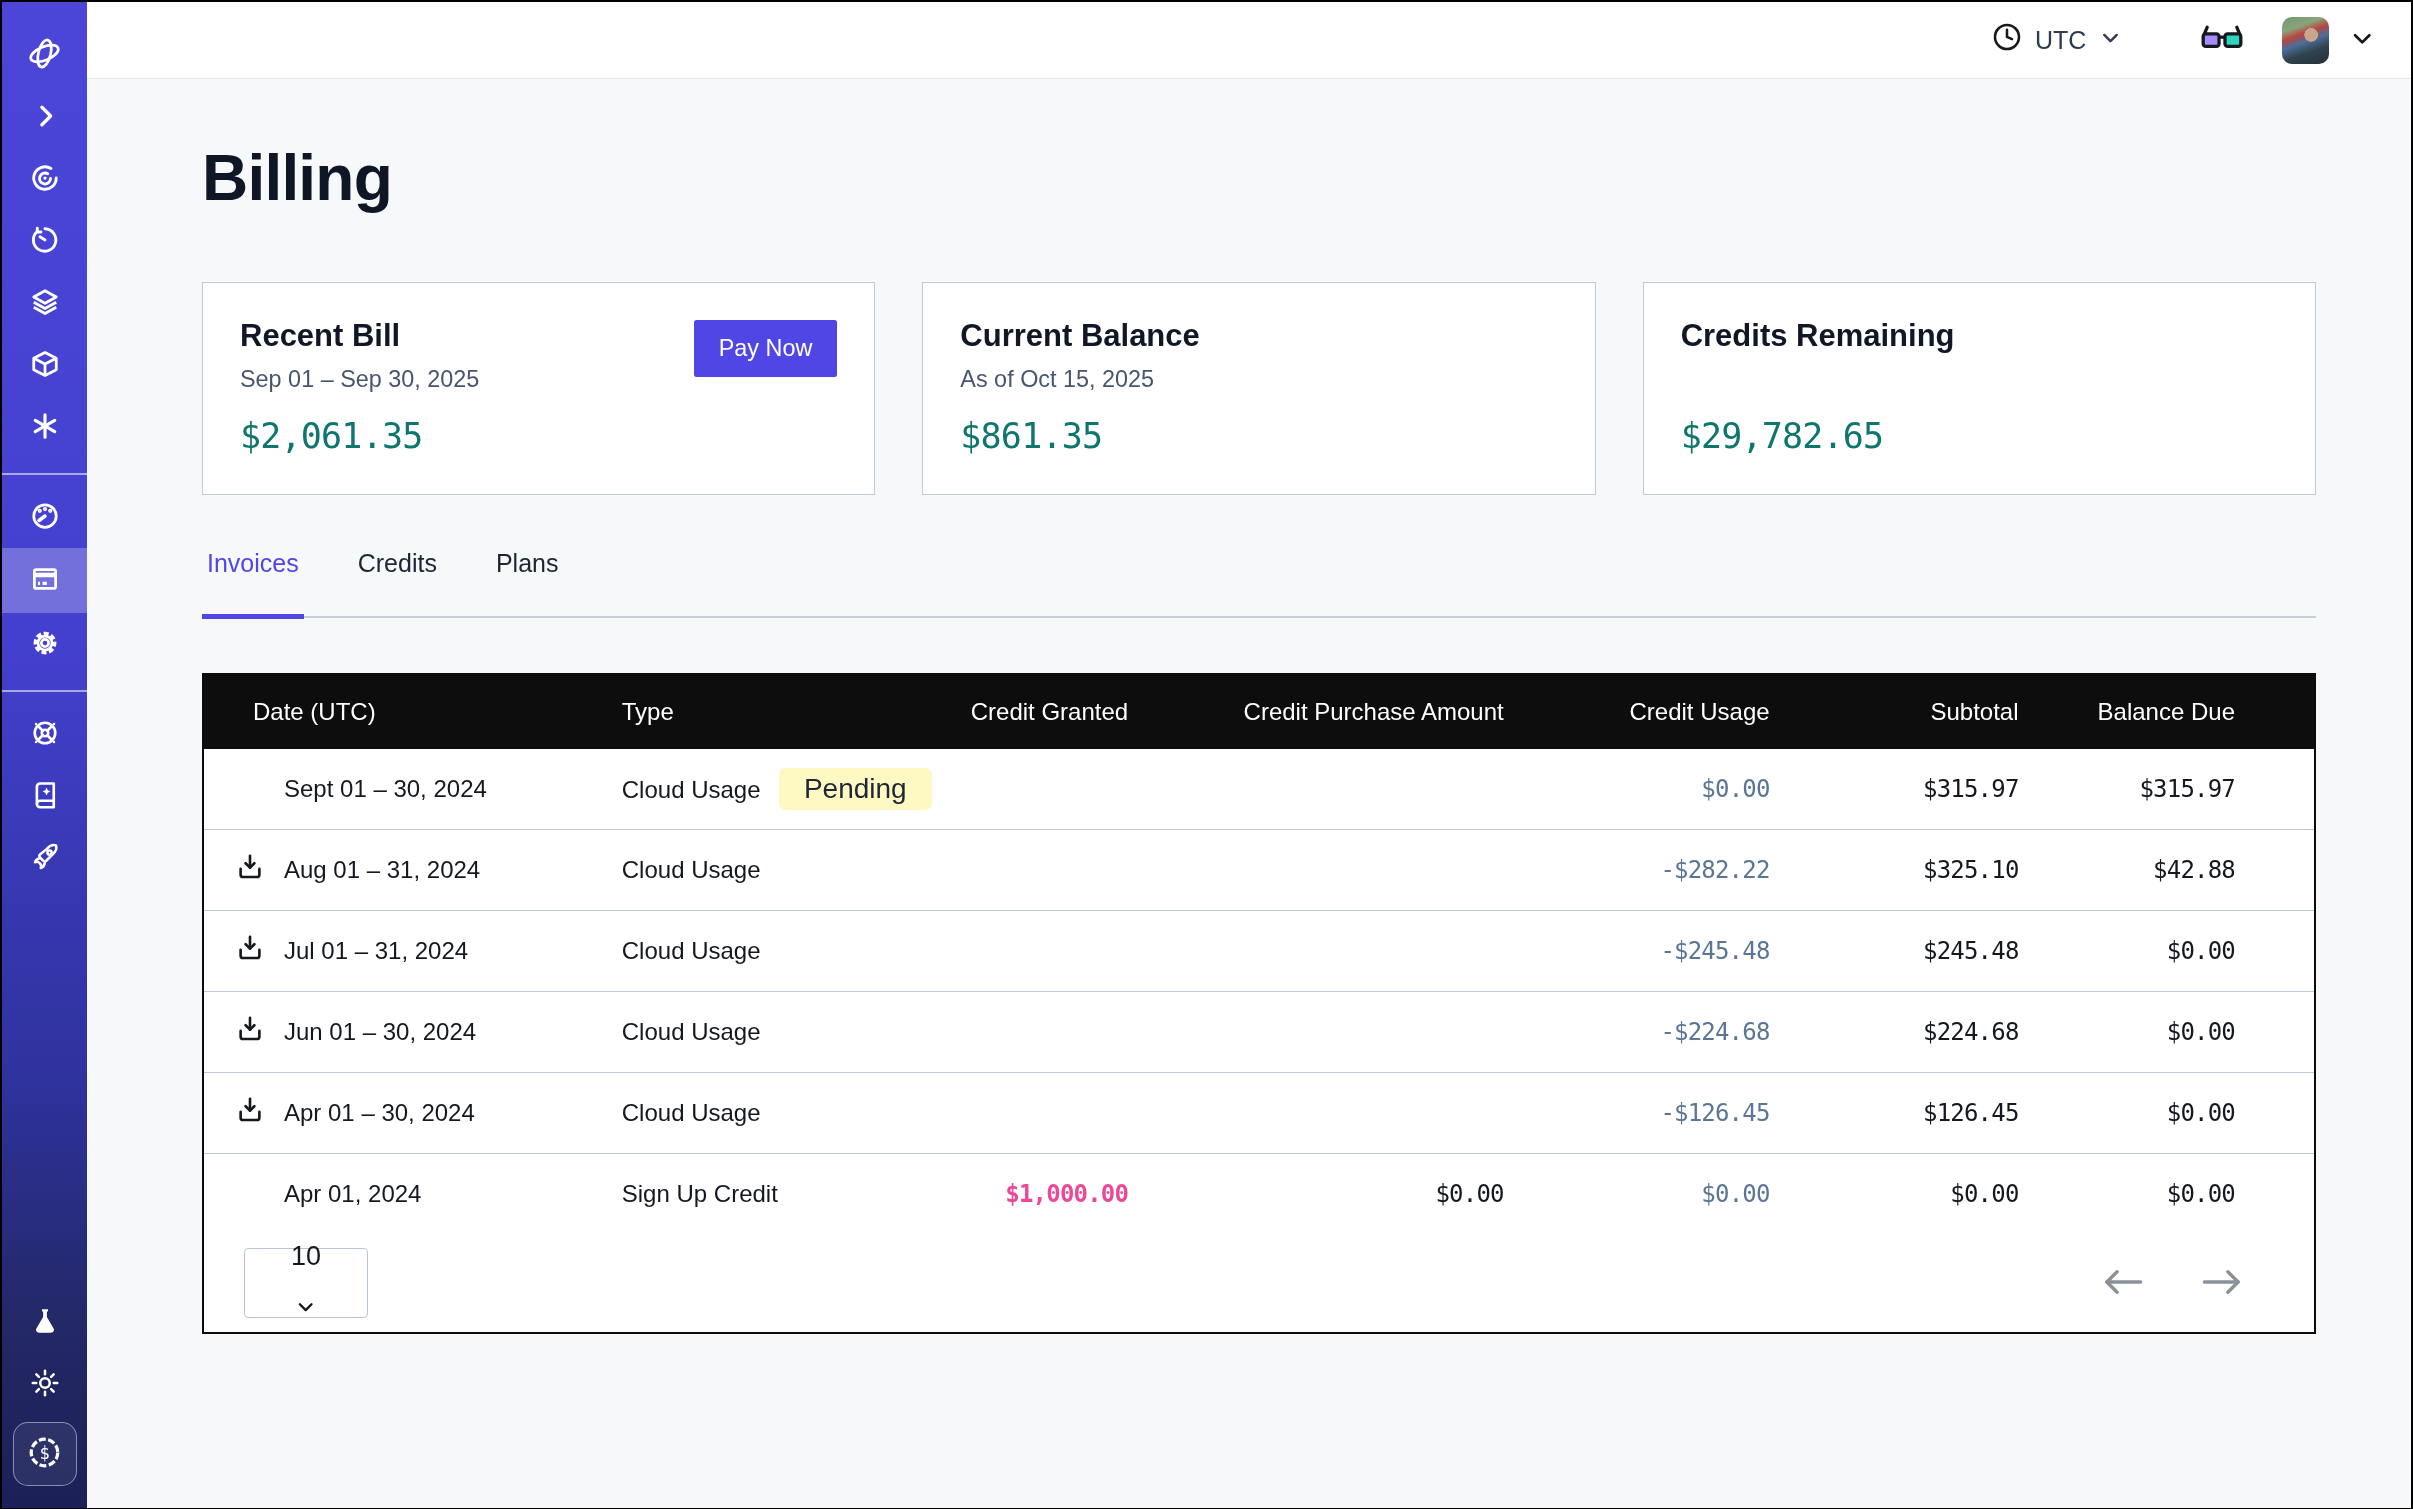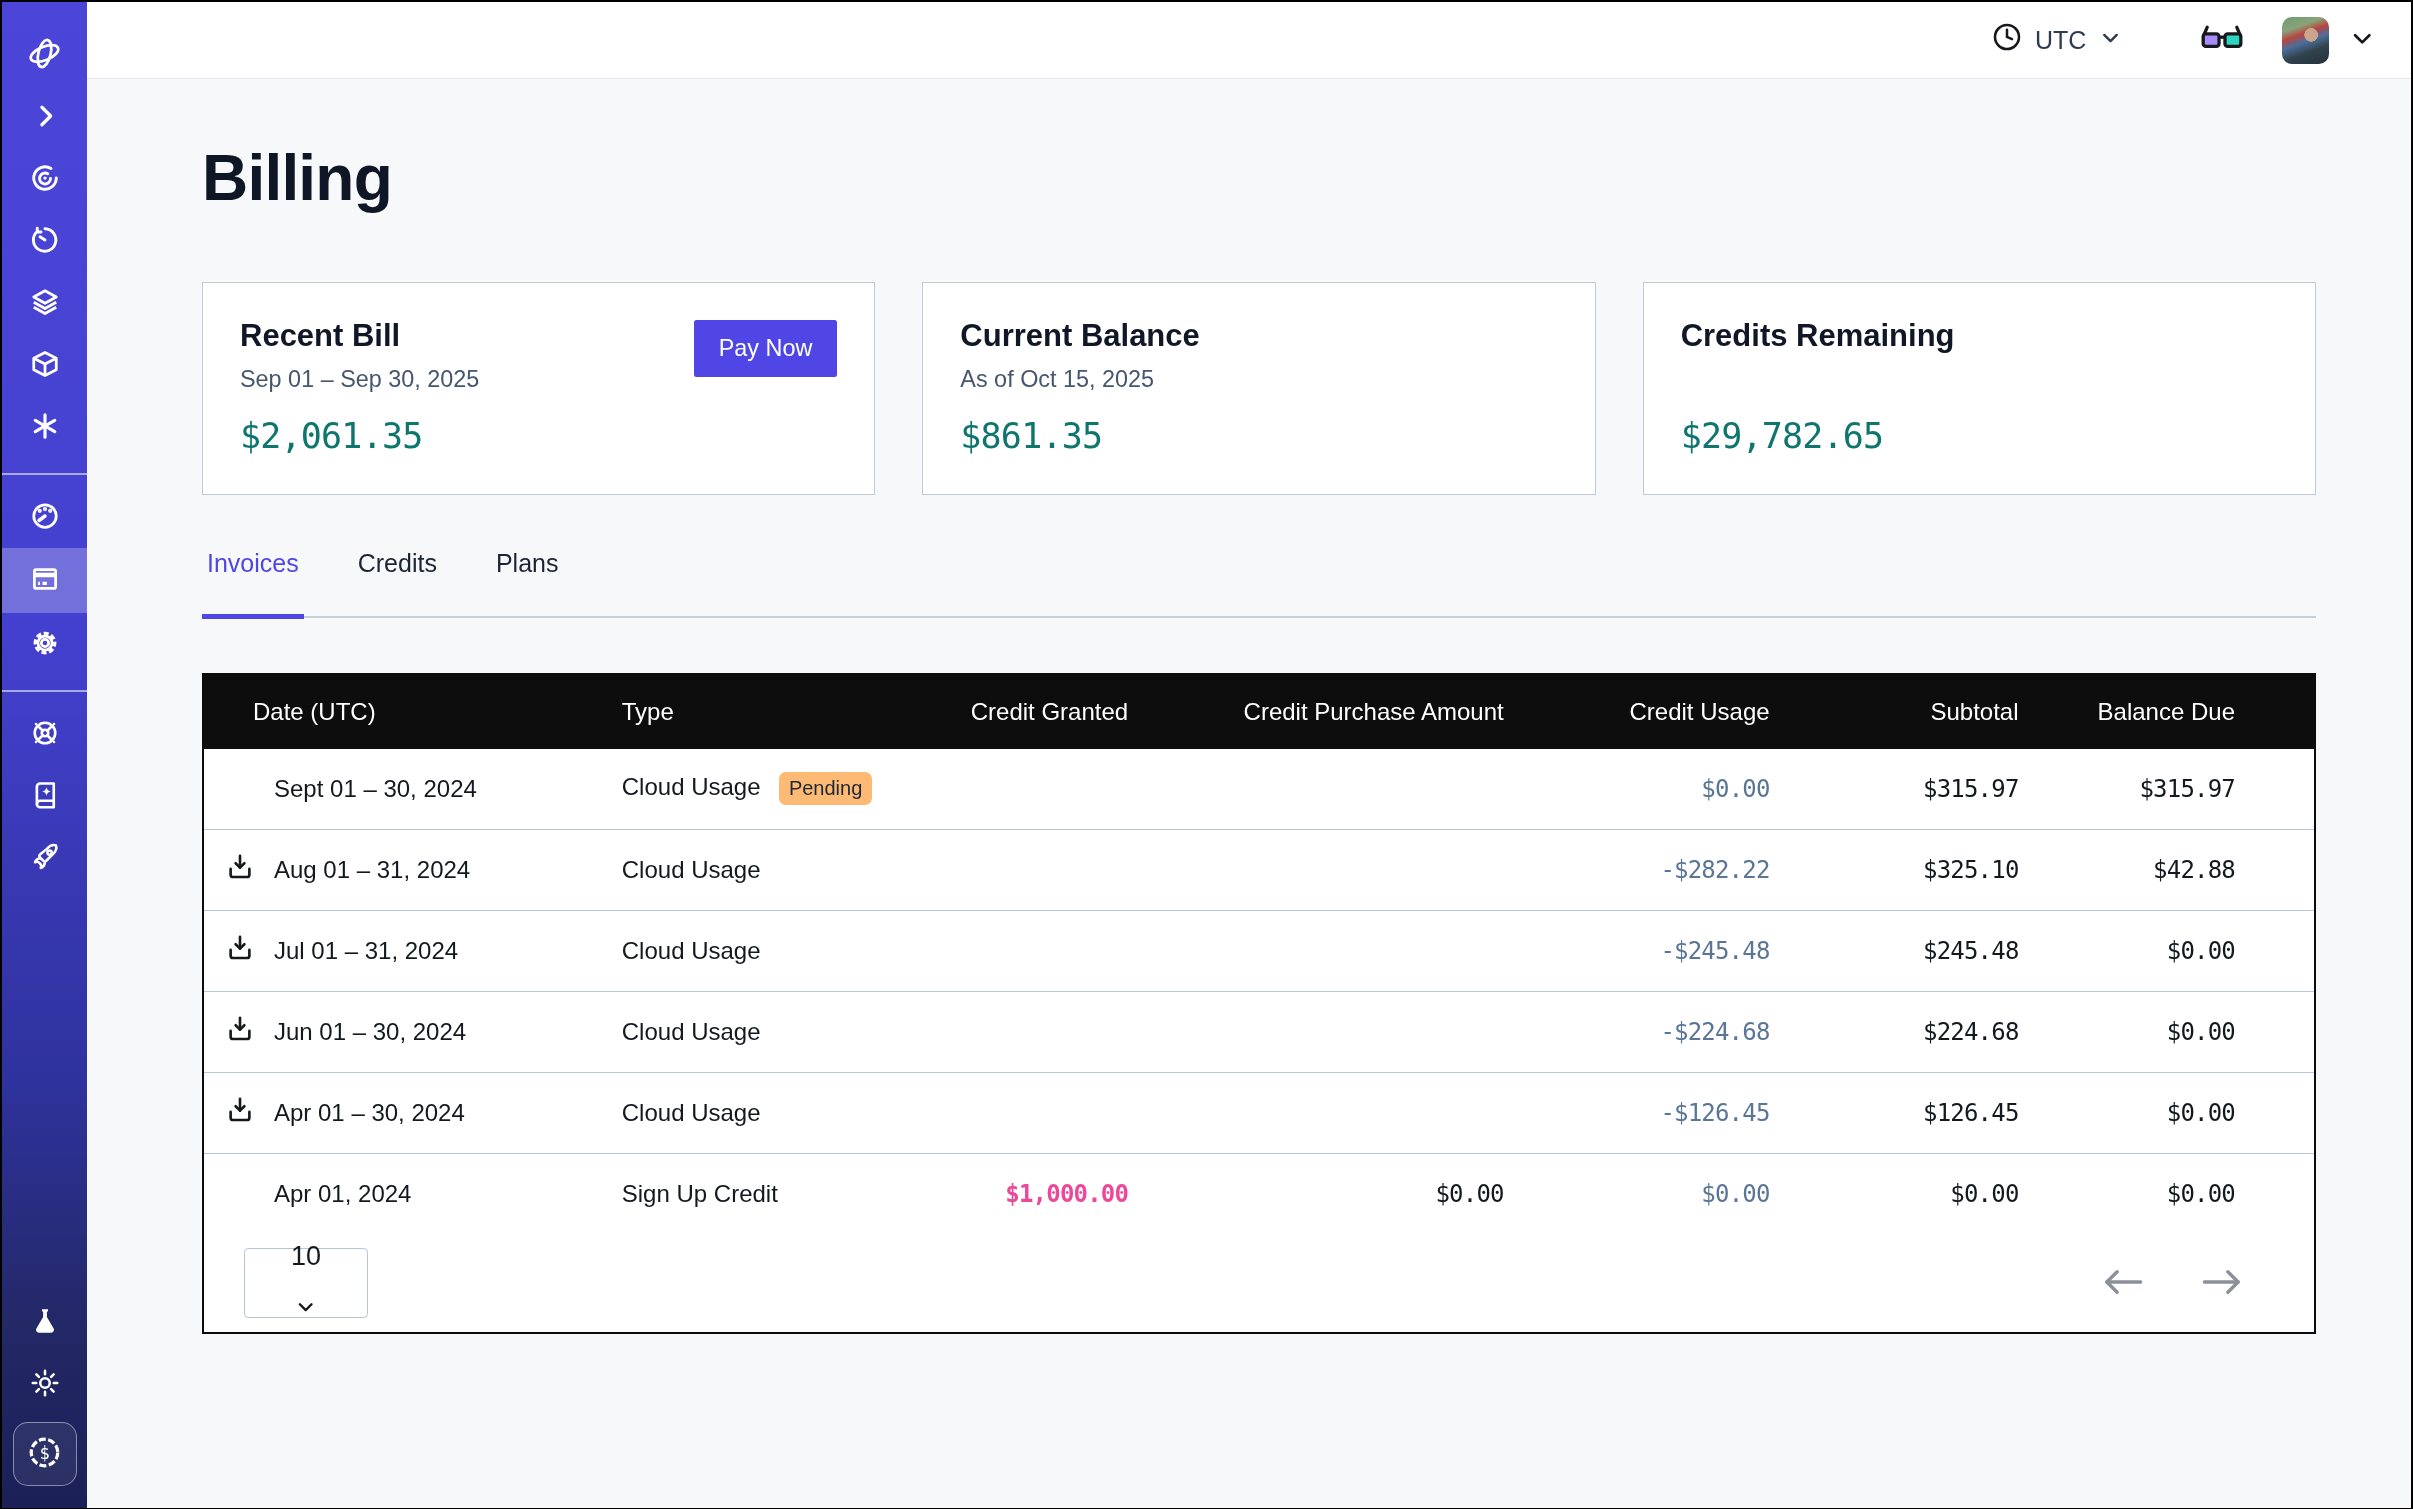--- a/index.html
+++ b/index.html
@@ -59,28 +59,28 @@
 
   
   .table-card { margin-top:55px; background:#fff; border:2.5px solid #0b0b0b; }
   table { width:100%; border-collapse:collapse; }
   thead th { background:#0d0d0d; color:#fff; font-weight:500; font-size:24px; height:74px; }
   th.l { text-align:left; } th.r, td.r { text-align:right; }
   th.c-date { padding-left:49px; }
   th.c-bd, td.c-bd { padding-right:79px; }
   tbody td { height:81px; font-size:24px; color:#14181f; }
   tbody tr + tr td { border-top:1.7px solid #bcc8da; }
-  td.c-date .date-wrap { display:flex; align-items:center; padding-left:21px; }
+  td.c-date .date-wrap { display:flex; align-items:center; padding-left:31px; }
   .dl-slot { width:49px; display:inline-flex; align-items:center; }
   .dl-slot svg { width:30px; height:30px; color:#15181d; cursor:pointer; }
   .mono { font-family:"DejaVu Sans Mono", monospace; letter-spacing:-0.8px; }
   .usage { color:#5a7596; }
   .granted-green { color:#ec4899;font-weight:bold; }
-  .type-badge { display:inline-block; margin-left:18.4px; background:#fdba74; color:#1d2735;
-    font-size:20px; padding:5px 10px; border-radius:6.7px; }
+  .type-badge { display:inline-block; margin-left:18.4px; background:#fef9c3; color:#1d2735;
+    font-size:28px; padding:5px 25px; border-radius:6.7px; }
 
   .table-footer { display:flex; align-items:center; justify-content:space-between; height:97px; padding:0 70px 0 40px; }
   .page-size { width:124px; height:70px; border:1.7px solid #b7c4d6; border-radius:4.2px; background:#fff;
     display:flex; align-items:center; justify-content:center; gap:22px; font-size:27px; color:#14181f; cursor:pointer;flex-direction:column; }
   .page-size svg { width:23.4px; height:23.4px; }
   .pager { display:flex; gap:55px; }
   .pager-arrow { cursor:pointer; display:flex; color:#8b9199; }
   .pager-arrow svg { width:44px; height:30px; }
 </style>
 </head>

